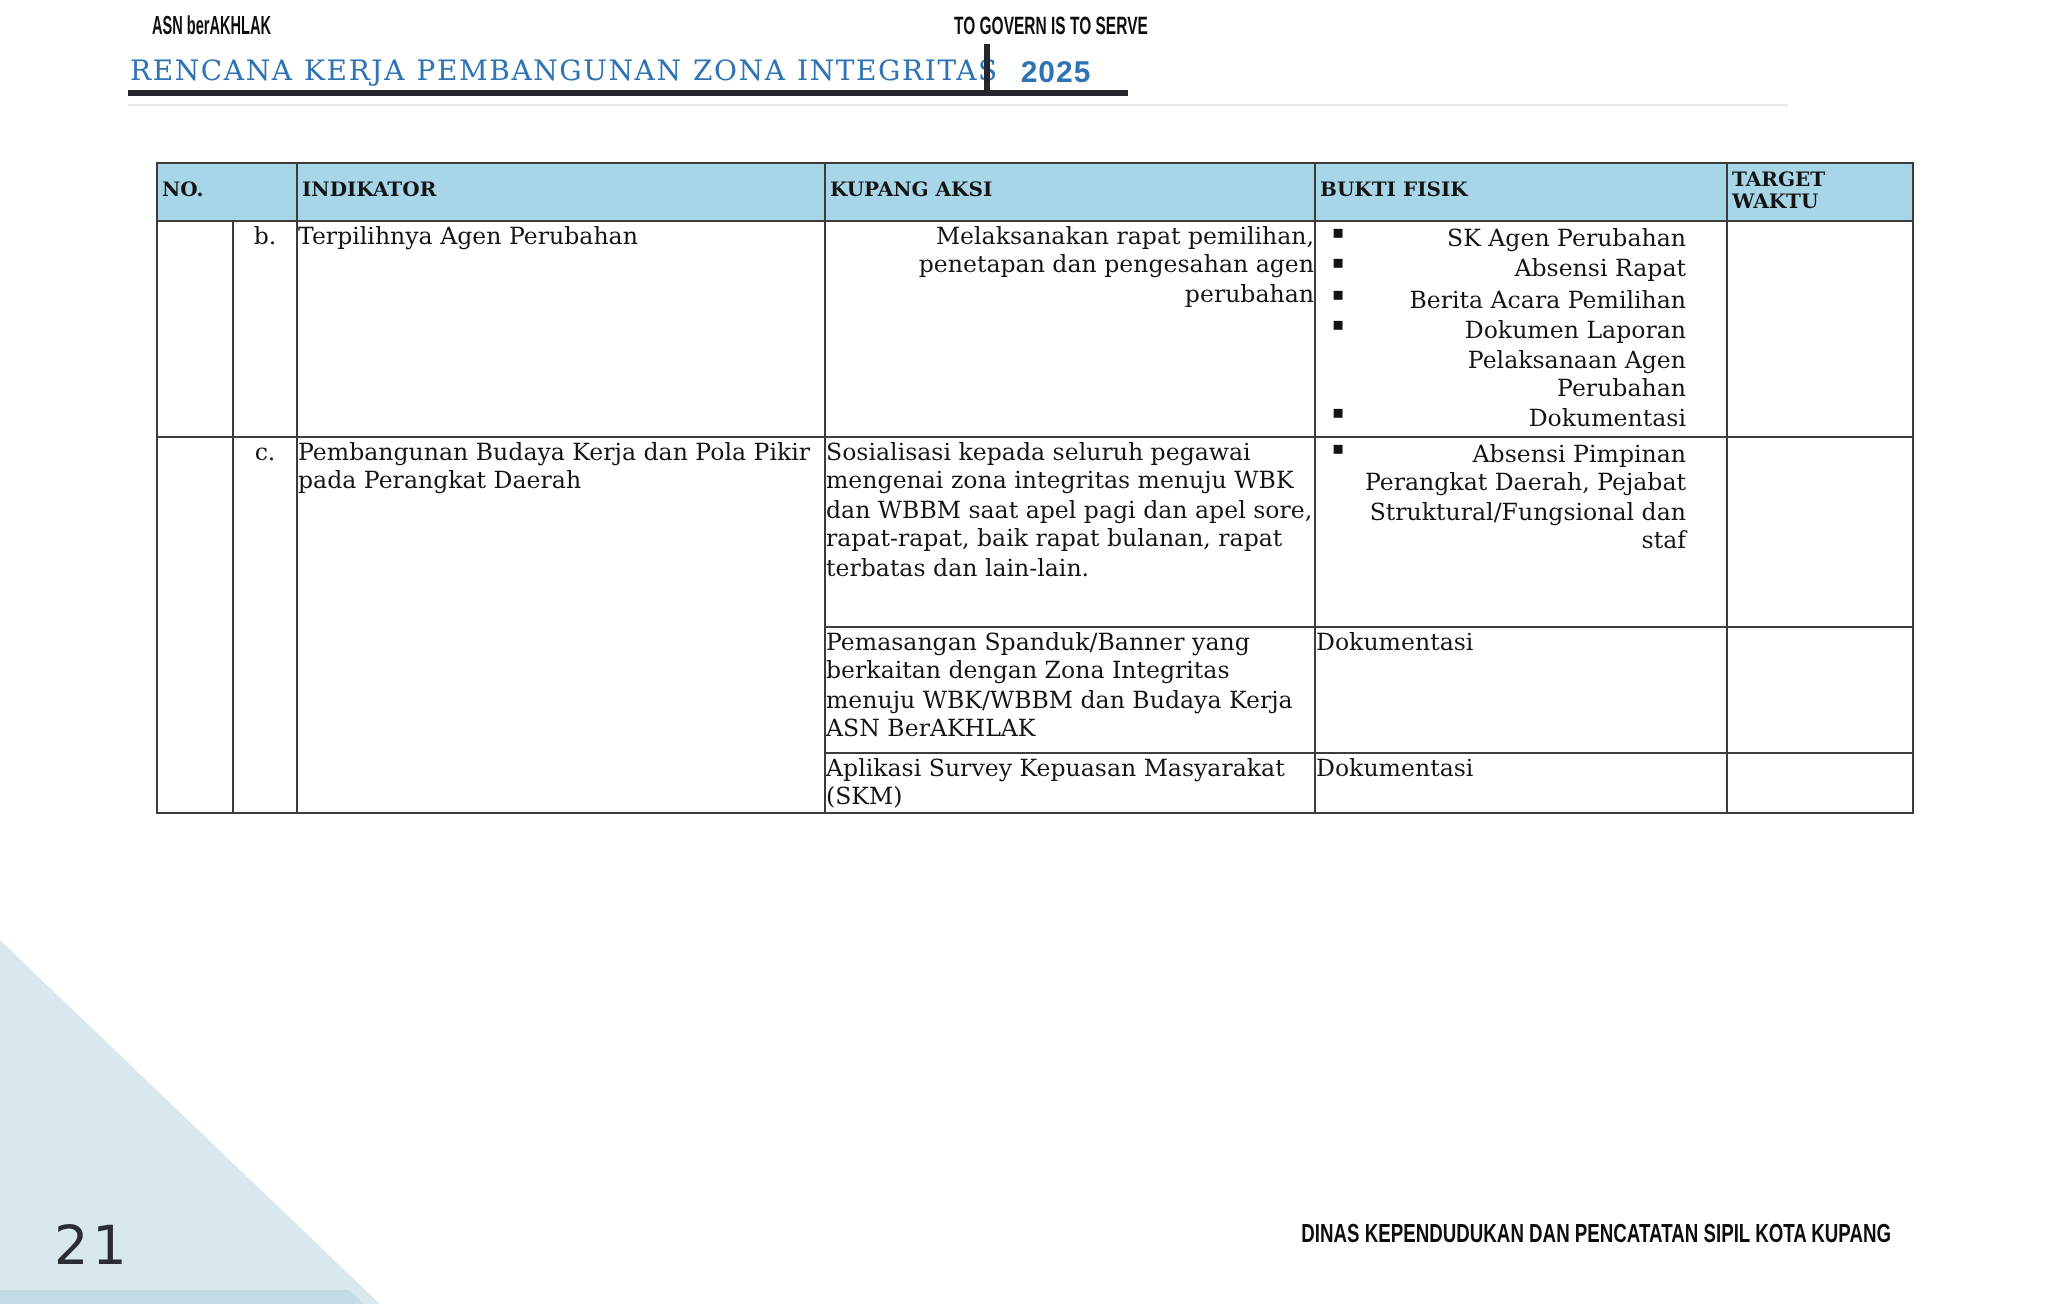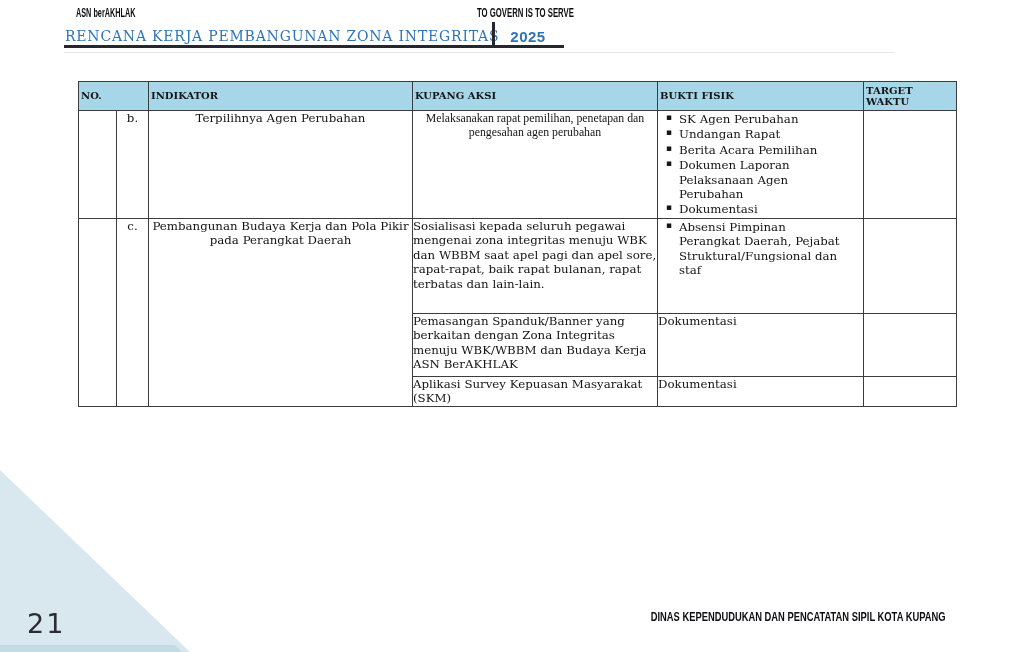--- a/index.html
+++ b/index.html
@@ -39,24 +39,24 @@
   .zi-table thead th {
     background:#a7d6e9; font-weight:bold; font-size:10px; text-align:left;
     vertical-align:middle; height:28px; line-height:1.15; padding:0 2px;
   }
   tr.row-b   { height:108px; }
   tr.row-c1  { height:95px; }
   tr.row-c2  { height:63px; }
   tr.row-c3  { height:28px;padding-left:24px; }
 
   .cell-letter    { text-align:center; vertical-align:middle; }
-  .cell-ind       { vertical-align:middle; padding:2px 4px 2px 5px;text-align:center; }
-  .cell-langkah-c { vertical-align:middle; text-align:center; padding:2px 11px;font-family:Liberation Serif, serif; }
+  .cell-ind       { vertical-align:middle; padding:2px 4px 2px 5px; }
+  .cell-langkah-c { vertical-align:middle; text-align:right; padding:2px 11px; }
   .cell-langkah-t { vertical-align:top; padding:1px 4px 2px 5px;margin-top:24px; }
-  .cell-bukti     { vertical-align:top; padding:2px 2px 2px 5px; }
+  .cell-bukti     { vertical-align:top; padding:2px 2px 2px 5px;text-align:right; }
   .cell-doc-mid   { vertical-align:middle; padding:2px 4px 2px 6px; }
   .cell-doc-top   { vertical-align:top; padding:1px 4px 1px 6px; }
 
   ul.bullets { margin:0; padding:1px 0 0 21px; list-style:none; }
   ul.bullets li { position:relative; max-width:164px; margin:0 0 1px 0; }
   ul.bullets li::before { content:"▪"; position:absolute; left:-13px; top:0; font-size:9px; }
 
   
   .corner-triangle {
     position:absolute; left:0; top:470px; width:190px; height:182px;
@@ -109,21 +109,21 @@
     <tbody>
 
       <tr class="row-b">
         <td></td>
         <td class="cell-letter">b.</td>
         <td class="cell-ind">Terpilihnya Agen Perubahan</td>
         <td class="cell-langkah-c">Melaksanakan rapat pemilihan, penetapan dan pengesahan agen perubahan</td>
         <td class="cell-bukti">
           <ul class="bullets">
             <li>SK Agen Perubahan</li>
-            <li>Undangan Rapat</li>
+            <li>Absensi Rapat</li>
             <li>Berita Acara Pemilihan</li>
             <li>Dokumen Laporan Pelaksanaan Agen Perubahan</li>
             <li>Dokumentasi</li>
           </ul>
         </td>
         <td></td>
       </tr>
 
       <tr class="row-c1">
         <td rowspan="3"></td>

